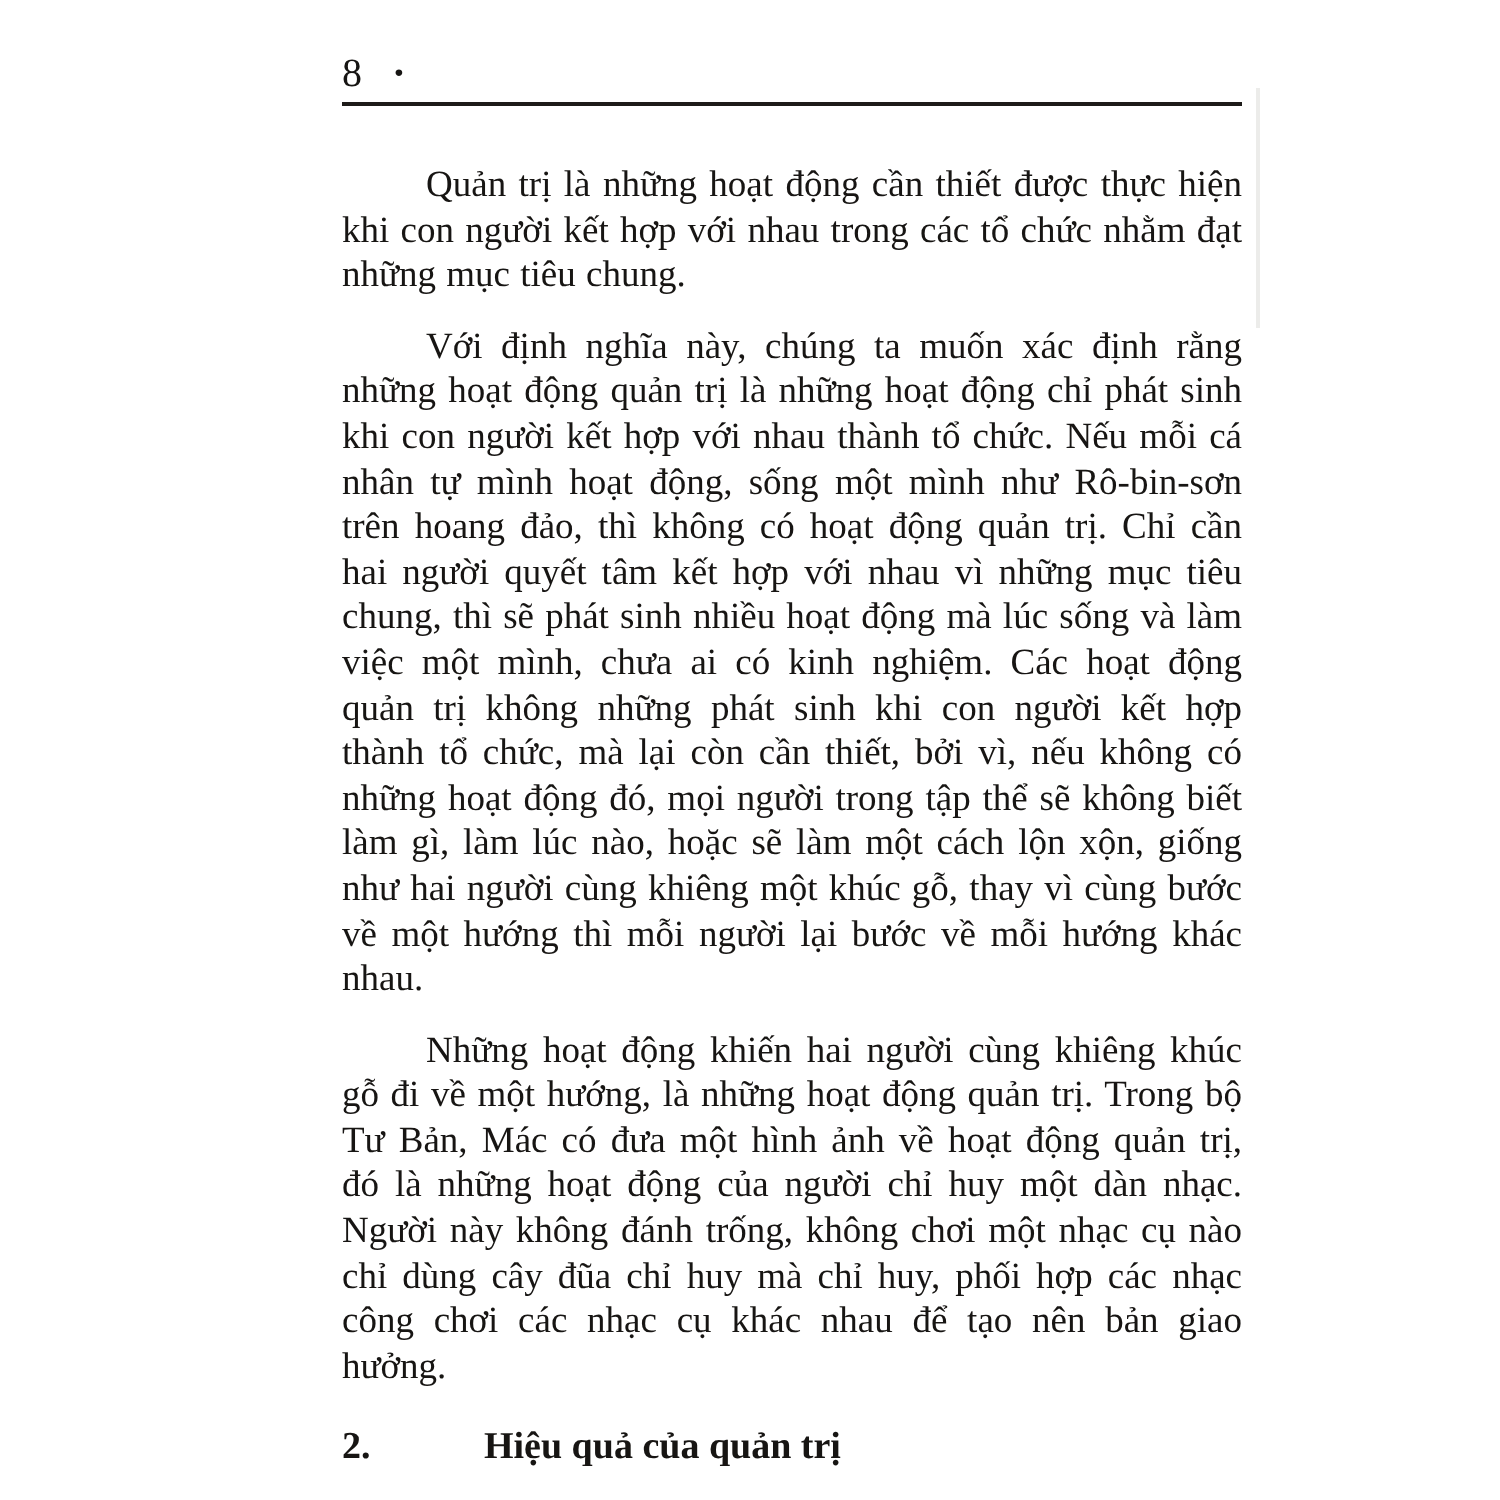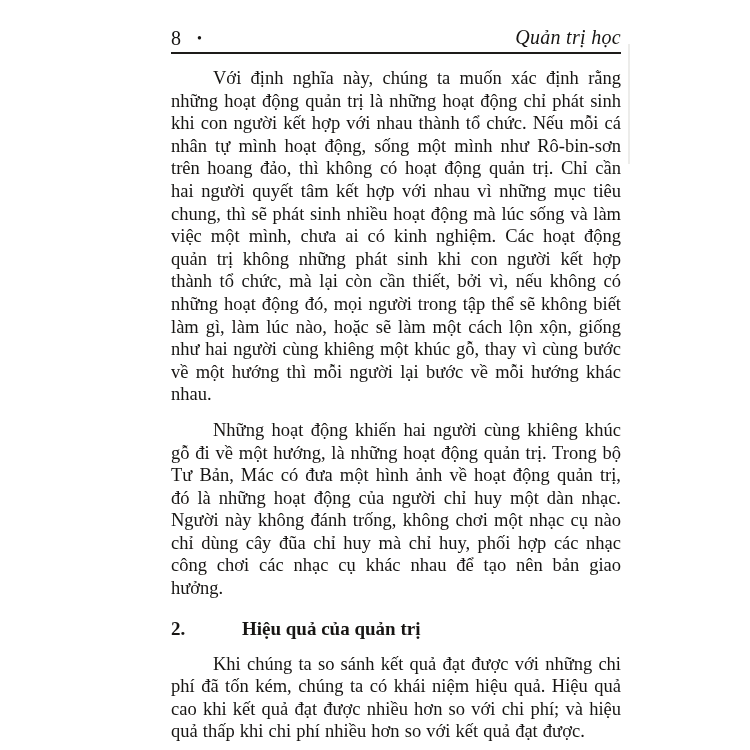--- a/index.html
+++ b/index.html
@@ -94,23 +94,23 @@
 <body>
 
 <div class="page">
   <div class="content">
 
     <div class="running-header">
       <div class="header-left">
         <span class="page-number">8</span>
         <span class="header-bullet">•</span>
       </div>
-      <div class="running-title">Quản trị học</div>
     </div>
 
+    <p class="para first">Quản trị là những hoạt động cần thiết được thực hiện khi con người kết hợp với nhau trong các tổ chức nhằm đạt những mục tiêu chung.</p>
 
     <p class="para">Với định nghĩa này, chúng ta muốn xác định rằng những hoạt động quản trị là những hoạt động chỉ phát sinh khi con người kết hợp với nhau thành tổ chức. Nếu mỗi cá nhân tự mình hoạt động, sống một mình như Rô-bin-sơn trên hoang đảo, thì không có hoạt động quản trị. Chỉ cần hai người quyết tâm kết hợp với nhau vì những mục tiêu chung, thì sẽ phát sinh nhiều hoạt động mà lúc sống và làm việc một mình, chưa ai có kinh nghiệm. Các hoạt động quản trị không những phát sinh khi con người kết hợp thành tổ chức, mà lại còn cần thiết, bởi vì, nếu không có những hoạt động đó, mọi người trong tập thể sẽ không biết làm gì, làm lúc nào, hoặc sẽ làm một cách lộn xộn, giống như hai người cùng khiêng một khúc gỗ, thay vì cùng bước về một hướng thì mỗi người lại bước về mỗi hướng khác nhau.</p>
 
     <p class="para">Những hoạt động khiến hai người cùng khiêng khúc gỗ đi về một hướng, là những hoạt động quản trị. Trong bộ Tư Bản, Mác có đưa một hình ảnh về hoạt động quản trị, đó là những hoạt động của người chỉ huy một dàn nhạc. Người này không đánh trống, không chơi một nhạc cụ nào chỉ dùng cây đũa chỉ huy mà chỉ huy, phối hợp các nhạc công chơi các nhạc cụ khác nhau để tạo nên bản giao hưởng.</p>
 
     <h2 class="section-heading">
       <span class="section-number">2.</span>
       <span class="section-title">Hiệu quả của quản trị</span>
     </h2>
 

